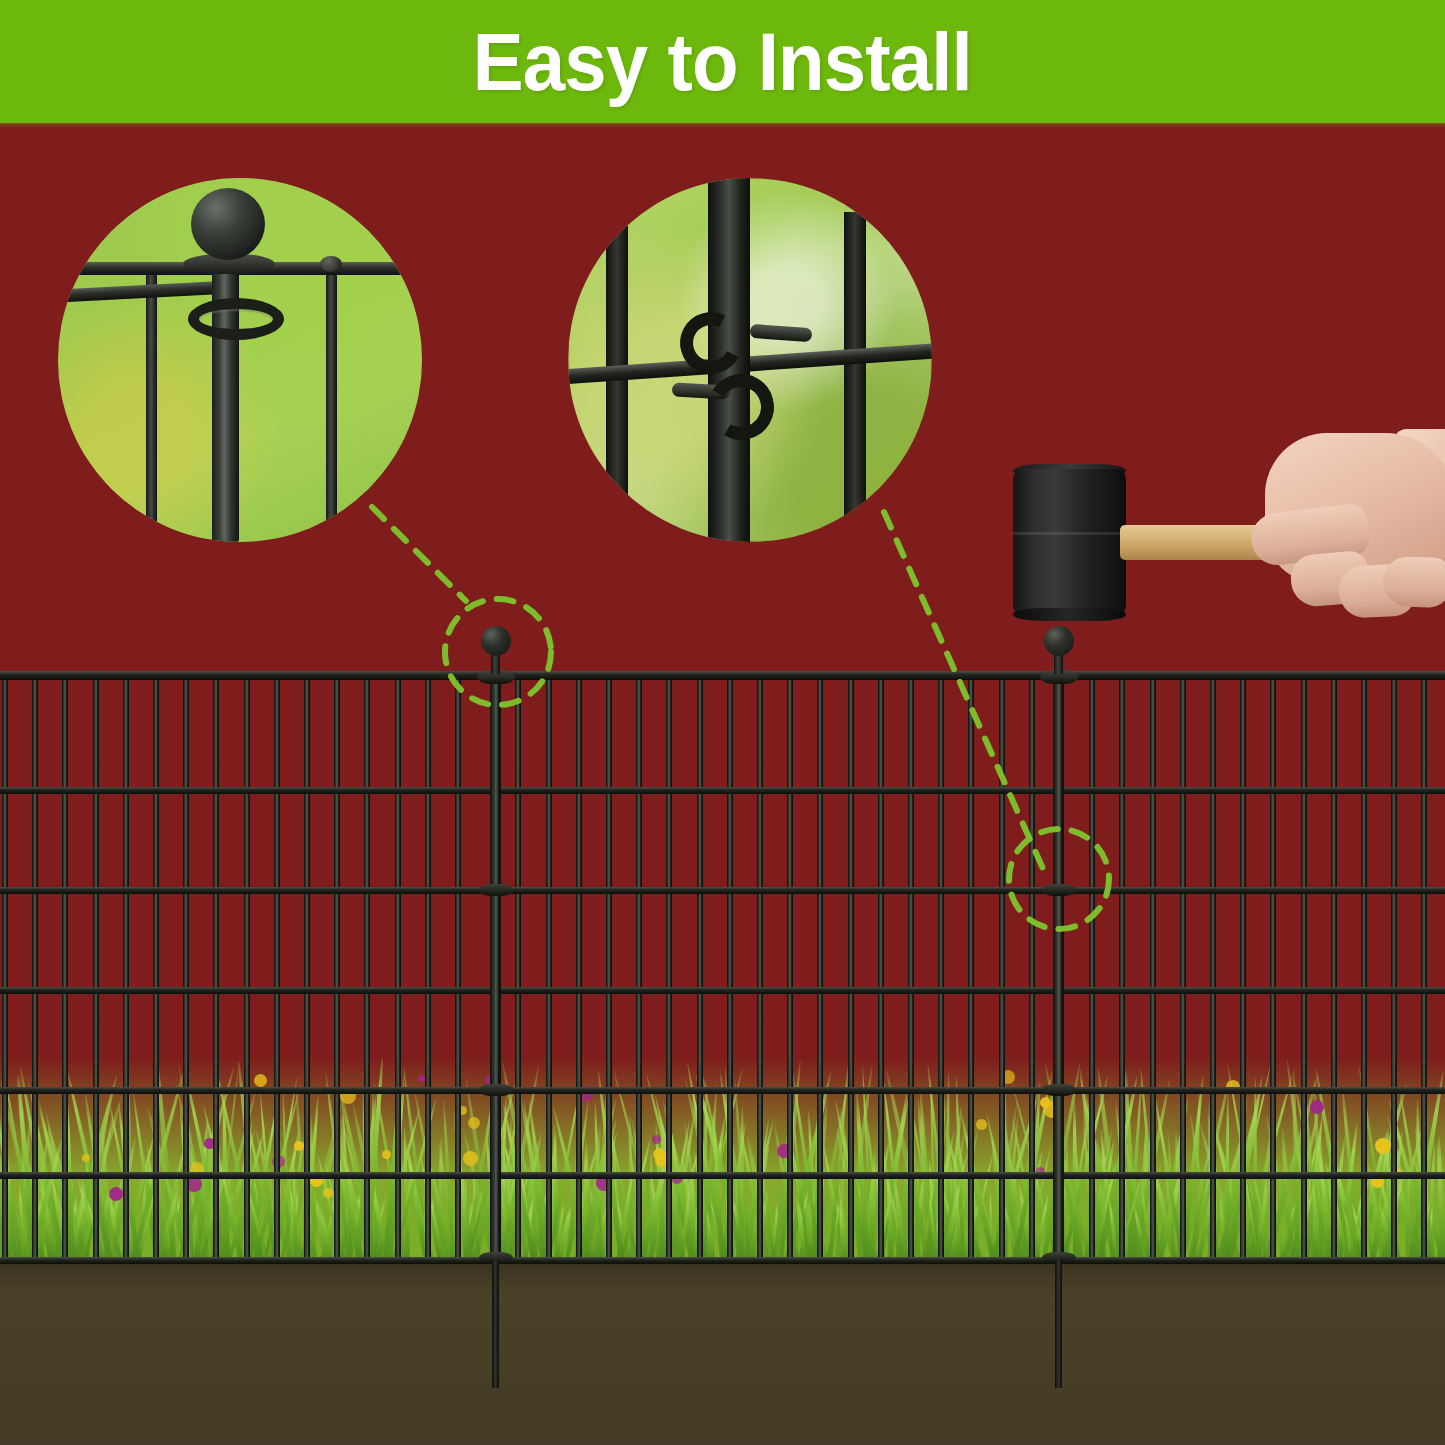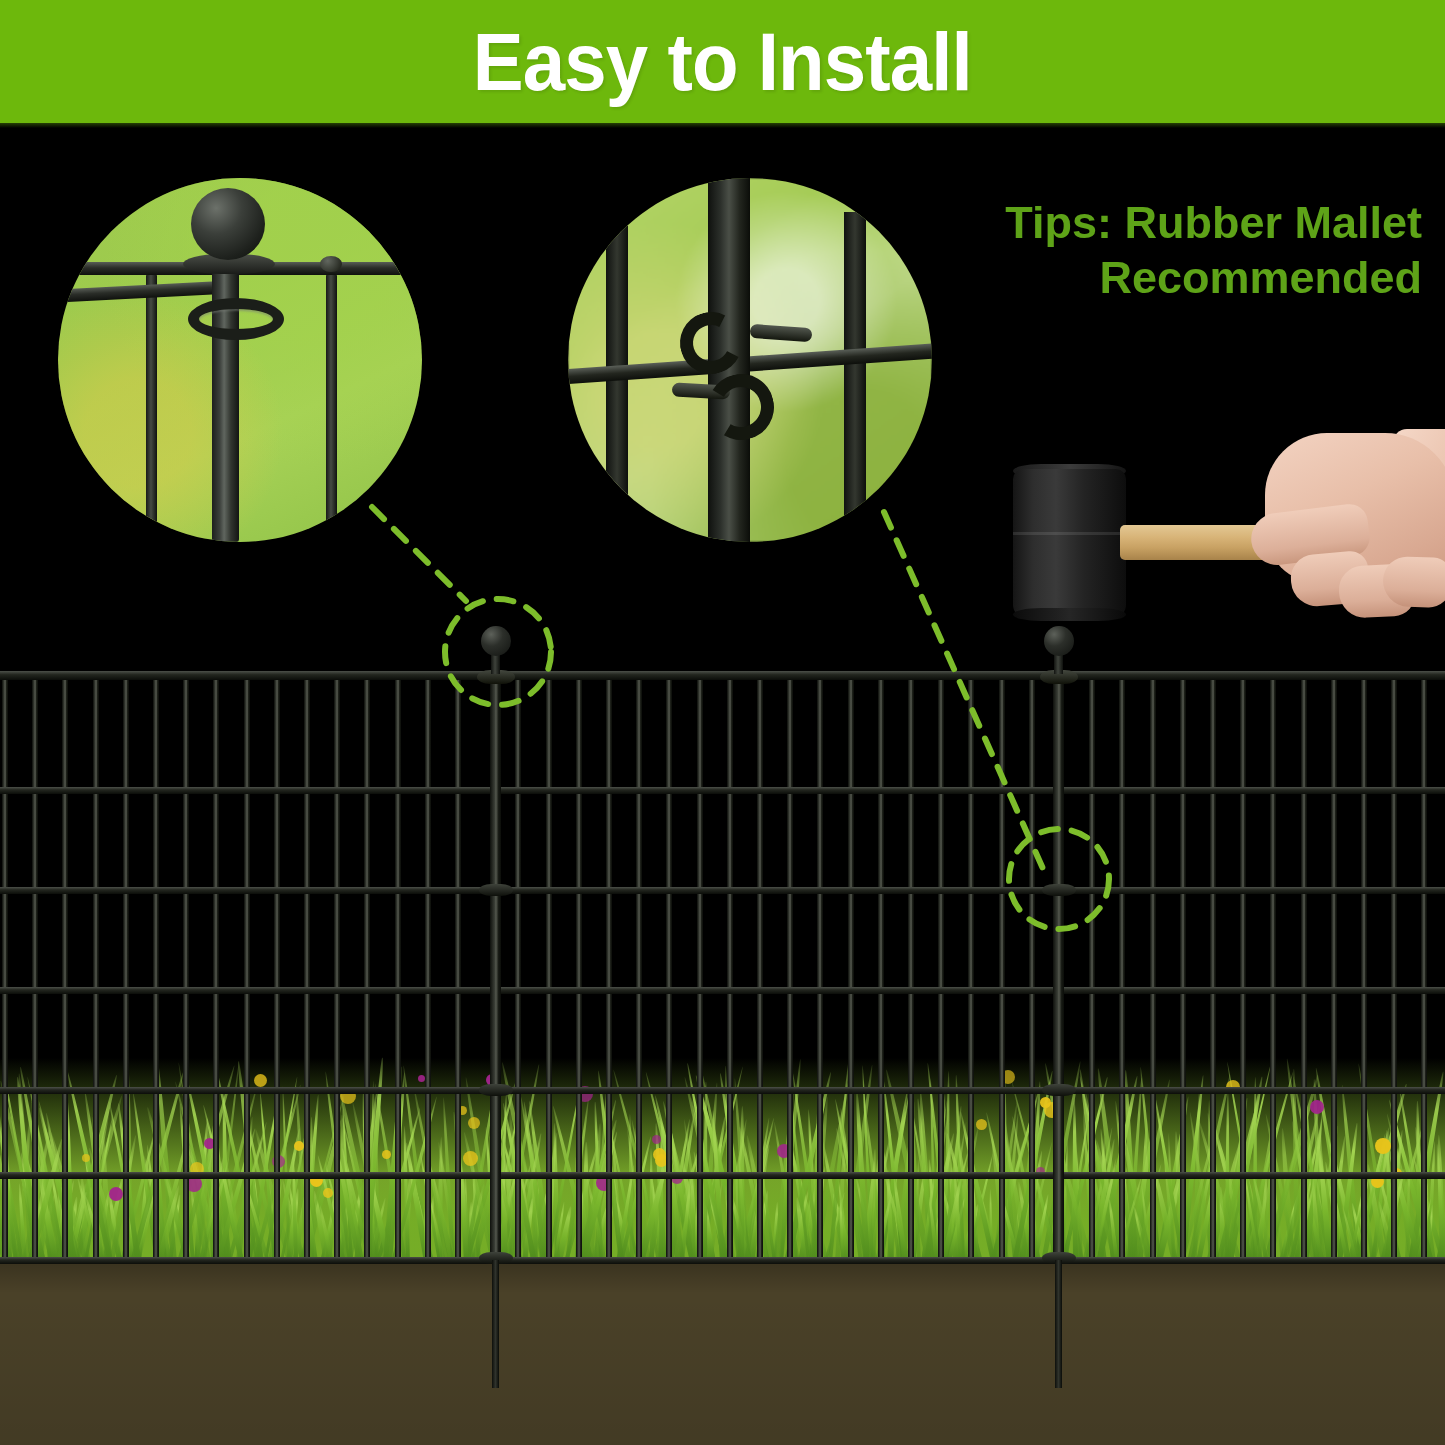--- a/index.html
+++ b/index.html
@@ -3,21 +3,21 @@
 <meta charset="utf-8">
 <style>
   html,body{margin:0;padding:0;}
   body{
     width:1445px;height:1445px;
     background:#ffffff;
     font-family:"Liberation Sans", sans-serif;
     overflow:hidden;
     position:relative;
   }
-  #stage{position:relative;width:1445px;height:1445px;overflow:hidden;background:#000000;}
+  #stage{position:relative;width:1445px;height:1445px;overflow:hidden;background:#7f1d1d;}
 
   
   .banner{
     position:absolute;left:0;top:0;width:1445px;height:123px;
     background:#6DB80C;
     display:flex;align-items:center;justify-content:center;
   }
   .banner-title{
     color:#ffffff;
     font-size:82px;
@@ -223,24 +223,20 @@
 </head>
 <body>
 
 <div id="stage">
 
   <div class="banner">
     <div class="banner-title">Easy to Install</div>
   </div>
   <div class="banner-shadow"></div>
 
-  <div class="tips">
-    <span>Tips:</span><span> Rubber Mallet</span><br>
-    <span>Recommended</span>
-  </div>
 
   <div class="detail-circle" id="circle-finial">
     <div class="cz bg-green-1"></div>
     <div class="c1-bar c1-bar-a"></div>
     <div class="c1-bar c1-bar-b"></div>
     <div class="c1-rail"></div>
     <div class="c1-rail-left"></div>
     <div class="c1-post"></div>
     <div class="c1-knob"></div>
     <div class="c1-collar"></div>

